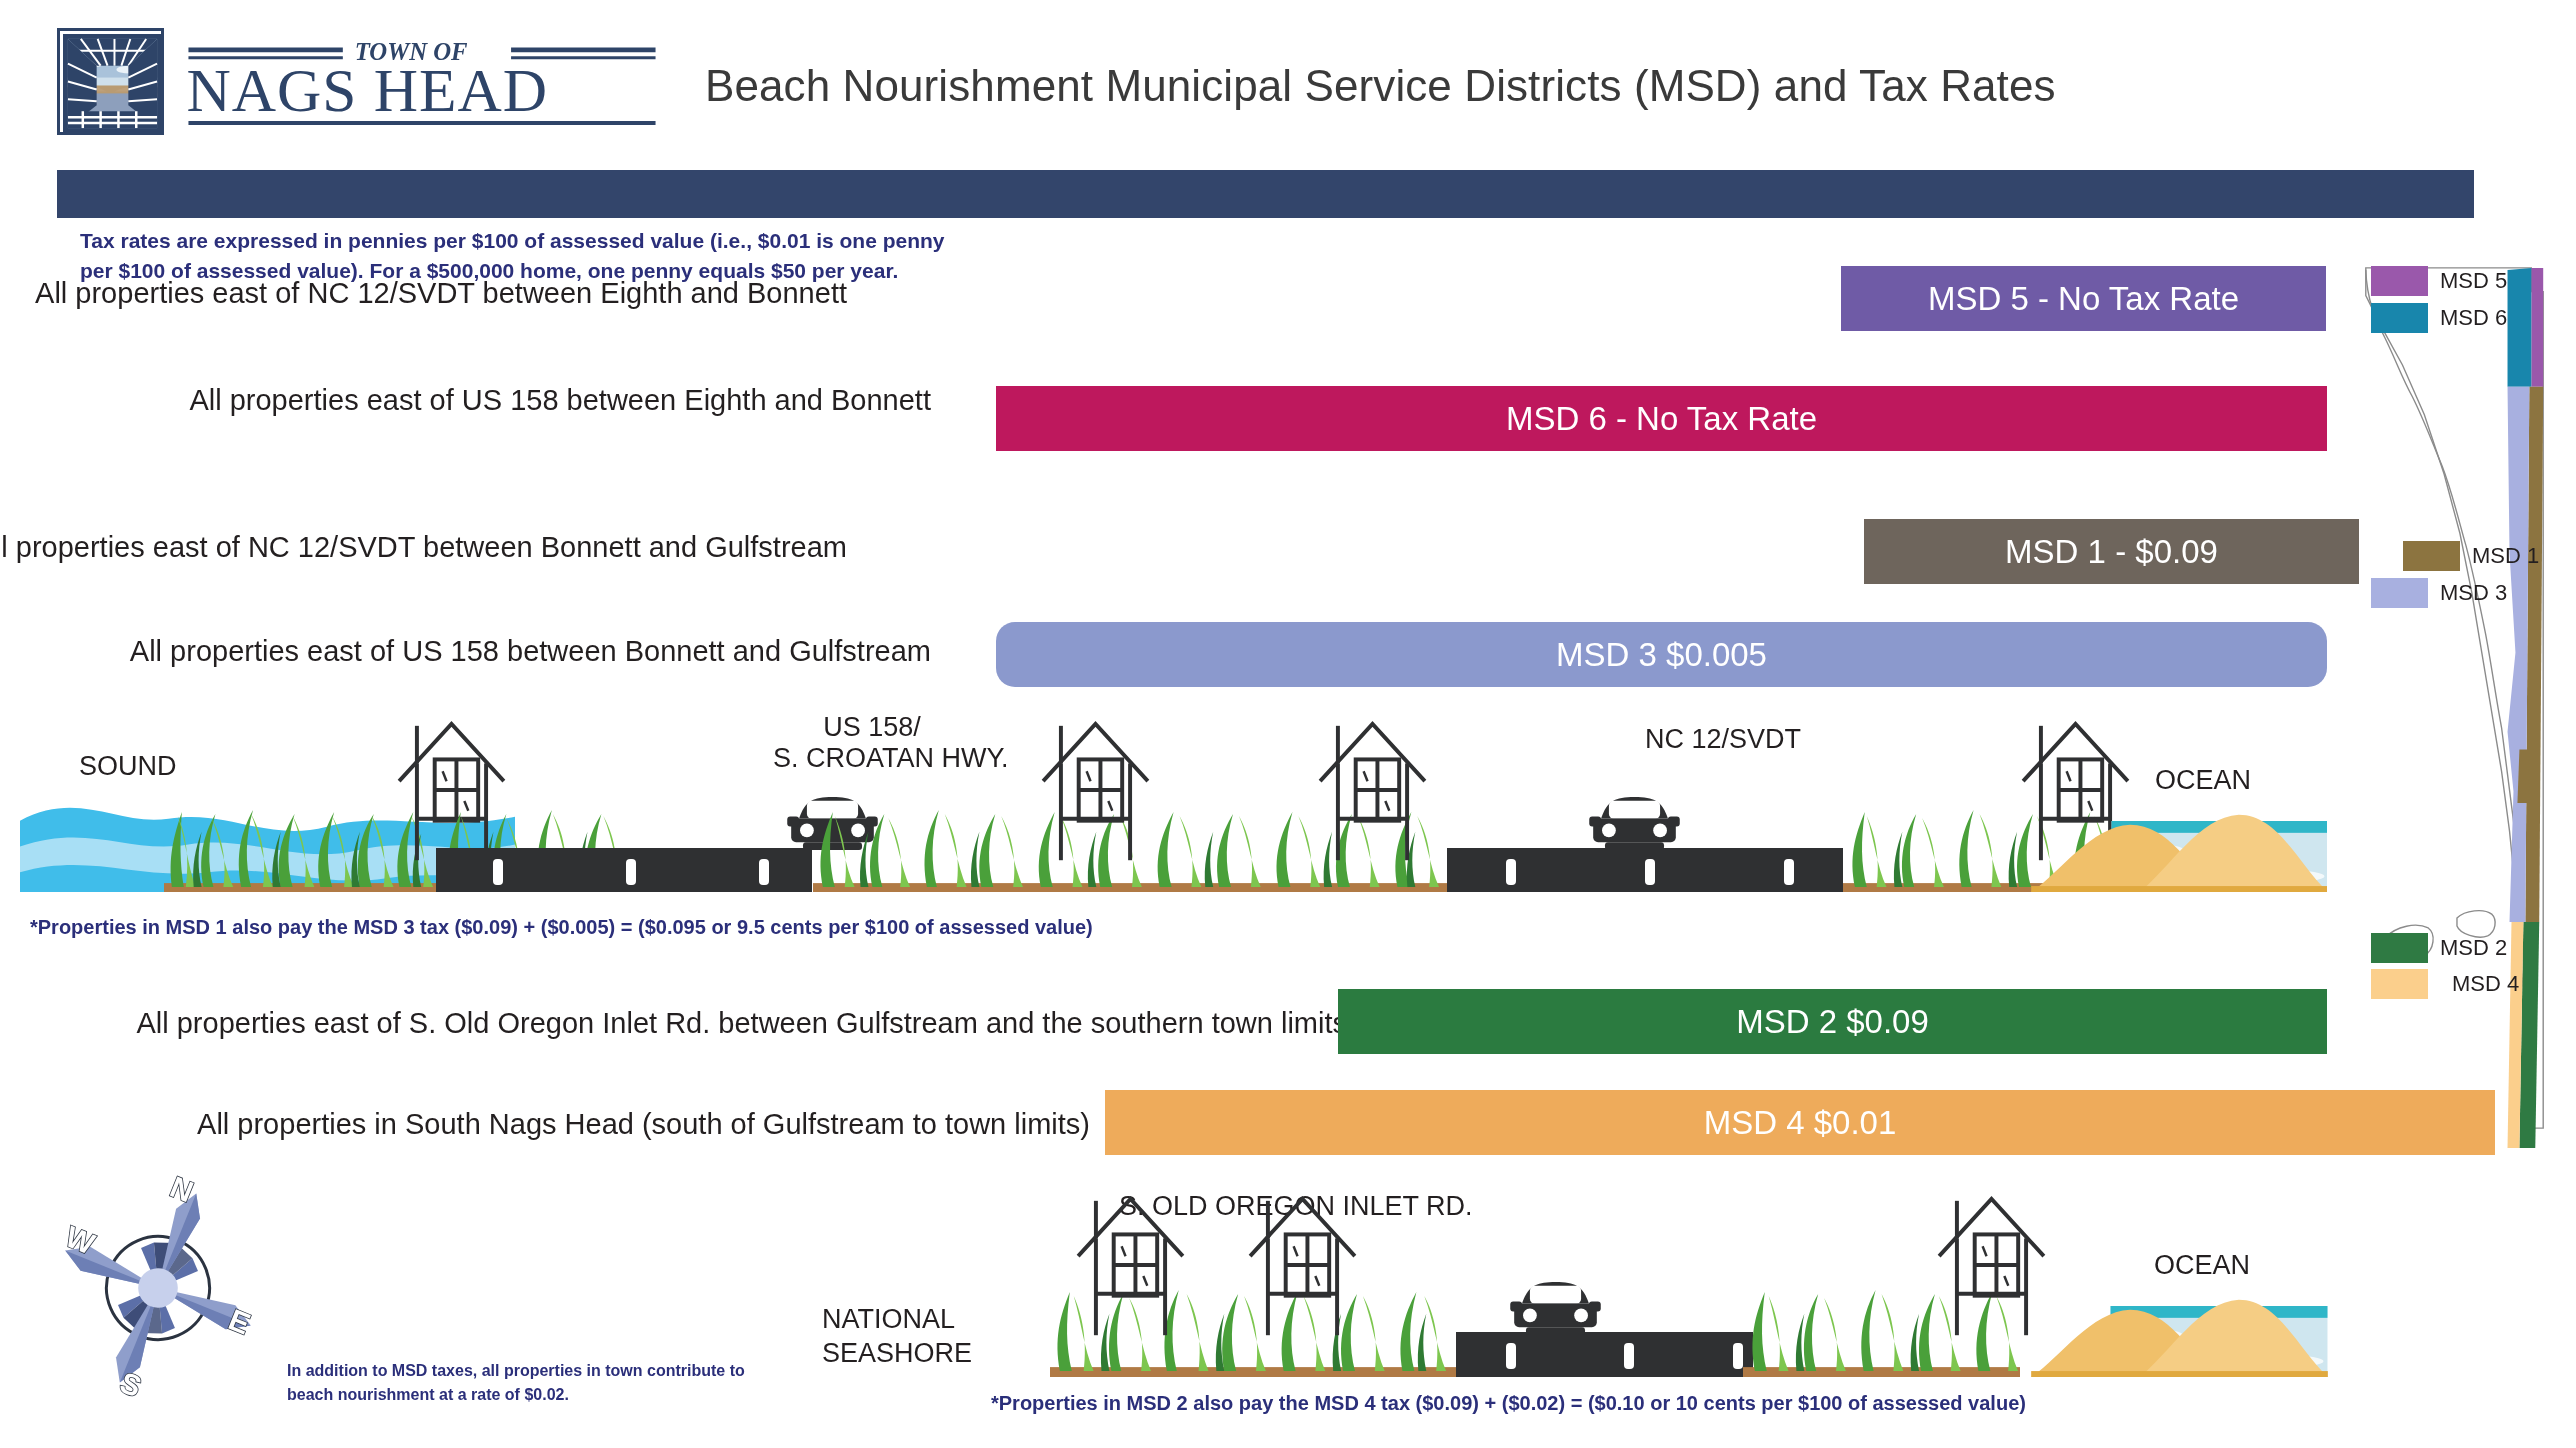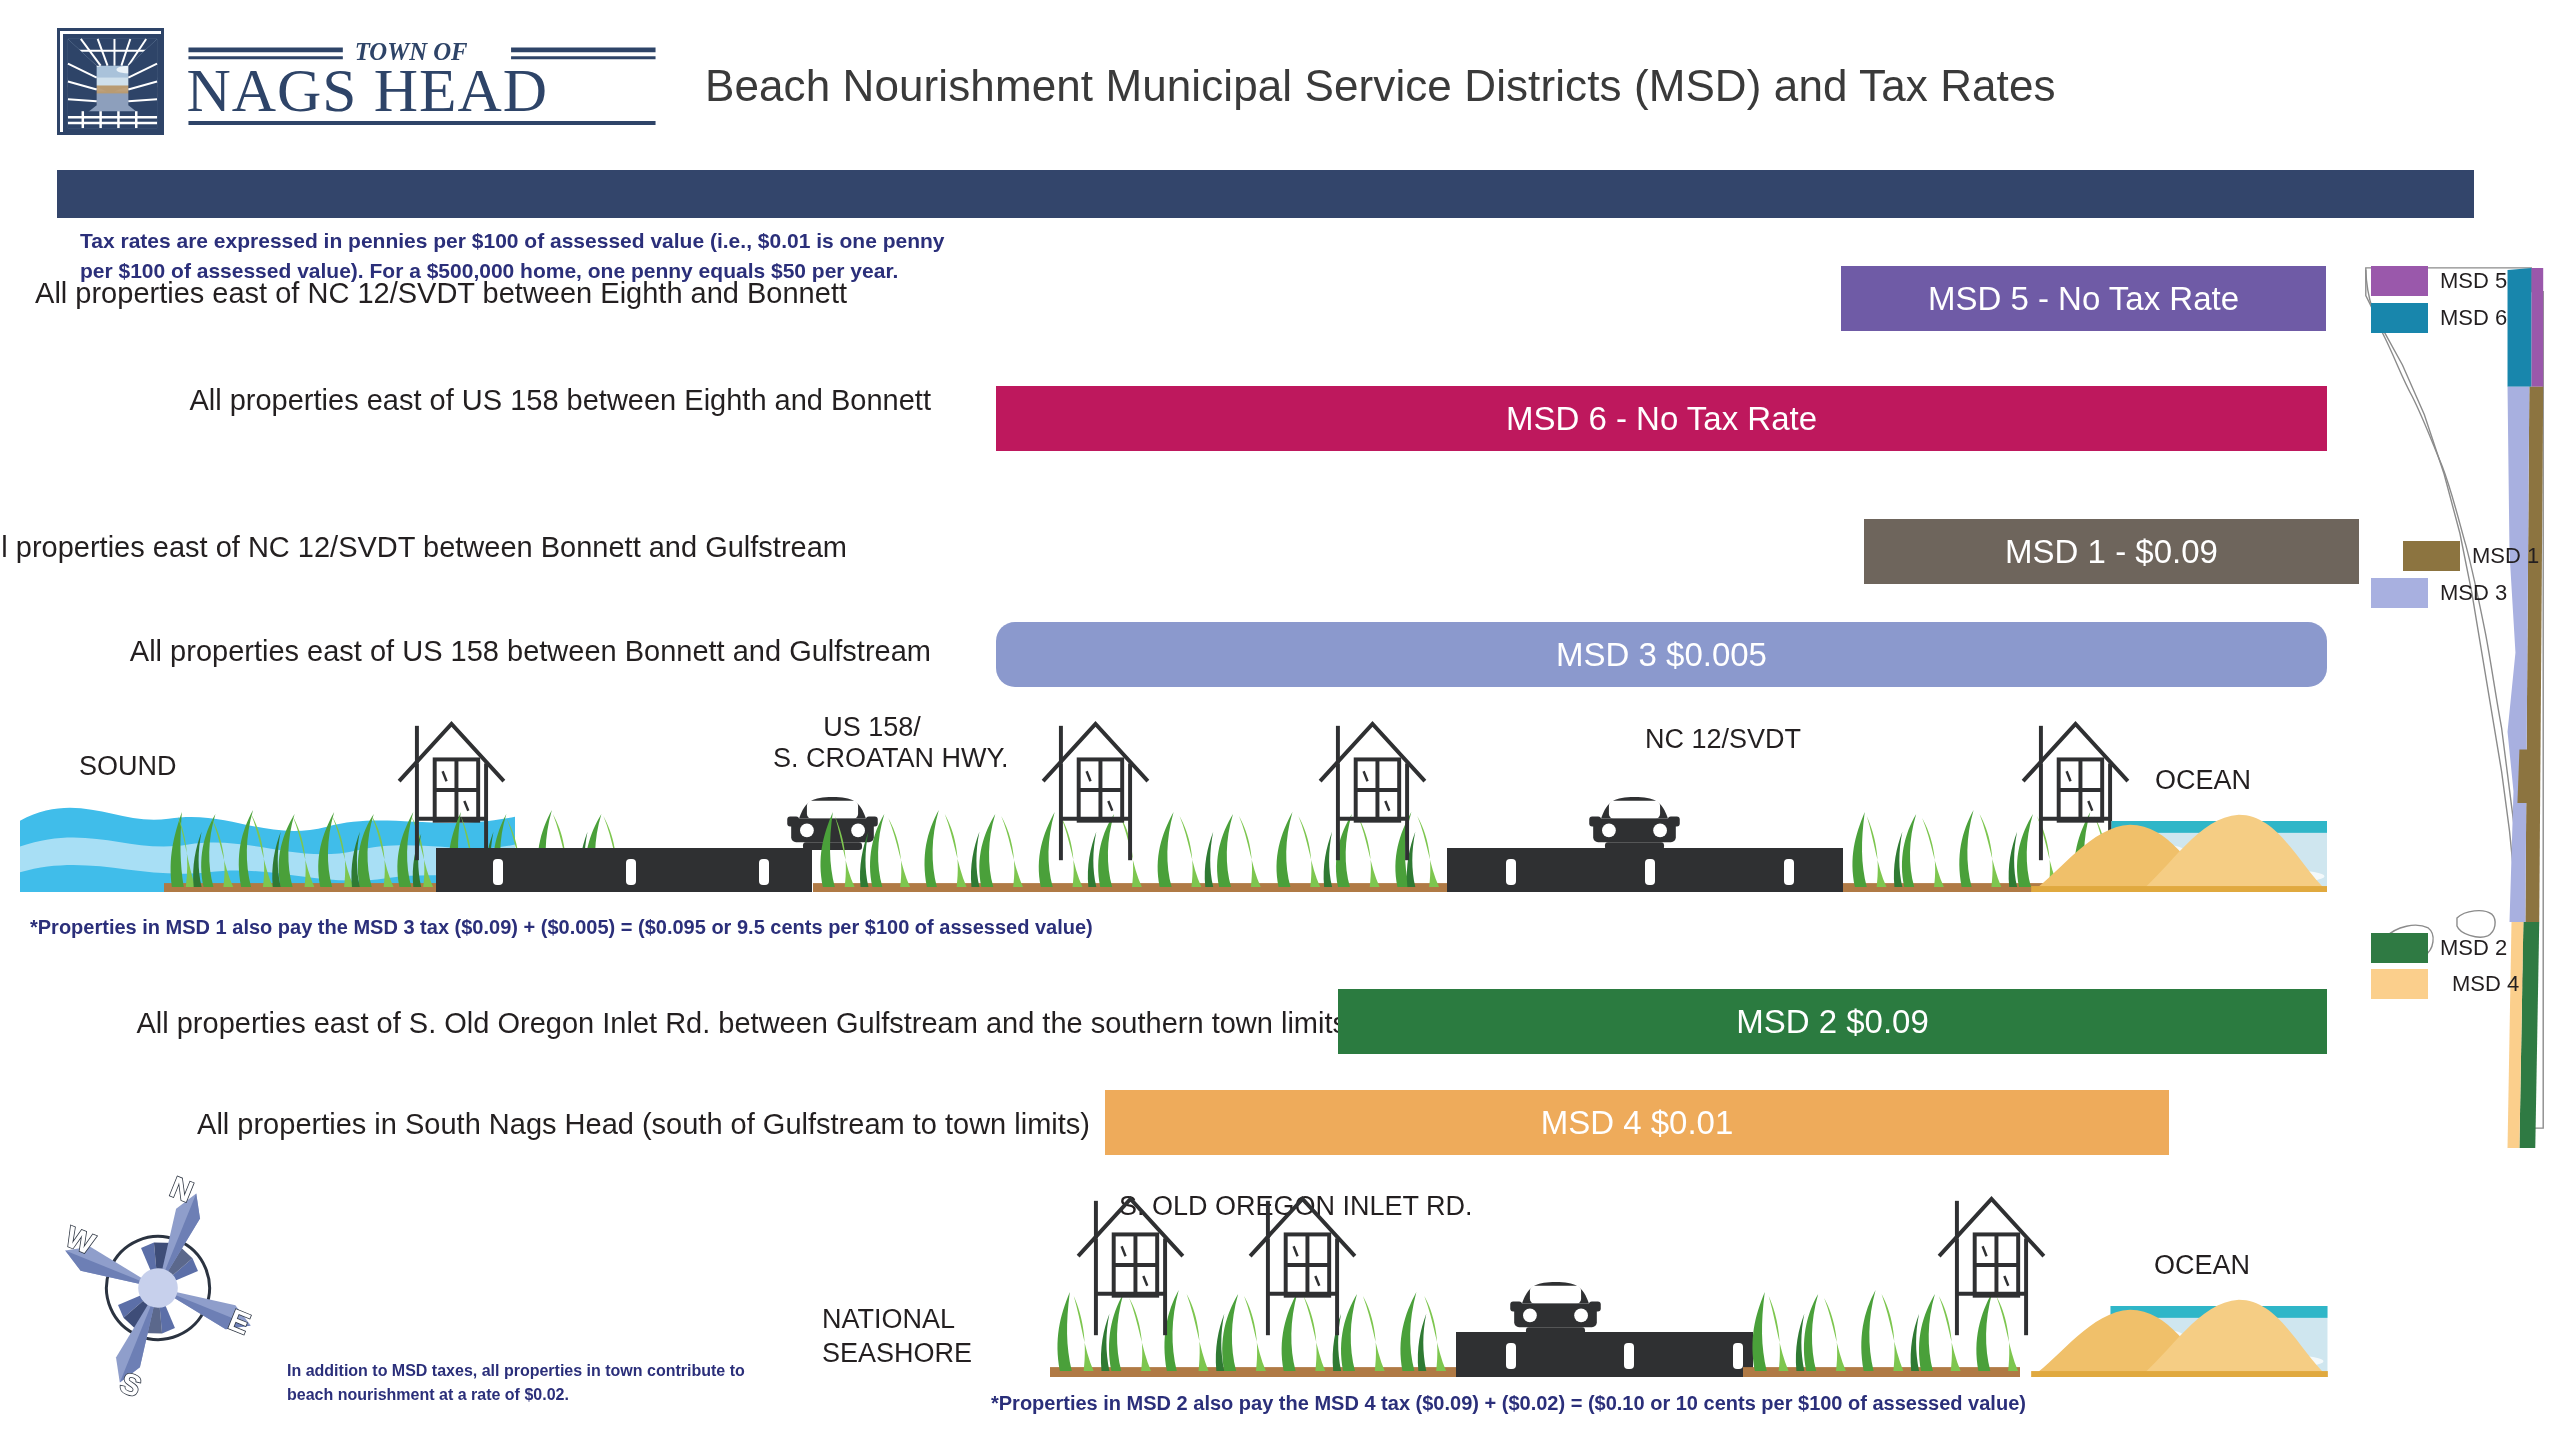--- a/index.html
+++ b/index.html
@@ -389,21 +389,21 @@
 </div>
 
 <div class="footnote" style="left:30px;top:916px;">*Properties in MSD 1 also pay the MSD 3 tax ($0.09) + ($0.005) = ($0.095 or 9.5 cents per $100 of assessed value)</div>
 
 <div class="row-label" style="right:1229px;top:1009px;width:1585px;">All properties east of S. Old Oregon Inlet Rd. between Gulfstream and the southern town limits</div>
 <div class="msd-bar" style="left:1338px;top:989px;width:989px;height:65px;background:#2b7b40;">
   <span>MSD 2 $0.09</span>
 </div>
 
 <div class="row-label" style="right:1486px;top:1110px;width:1189px;">All properties in South Nags Head (south of Gulfstream to town limits)</div>
-<div class="msd-bar" style="left:1105px;top:1090px;width:1064px;height:65px;background:#eeab5b;">
+<div class="msd-bar" style="left:1105px;top:1090px;width:1390px;height:65px;background:#eeab5b;">
   <span>MSD 4 $0.01</span>
 </div>
 
 <div class="scene" id="scene-south" style="left:812px;top:1159px;width:1516px;height:218px;">
 
   <div class="scene-label" style="left:10px;top:144px;line-height:1.25;">
     <span>NATIONAL</span><br>
     <span>SEASHORE</span>
   </div>
 

